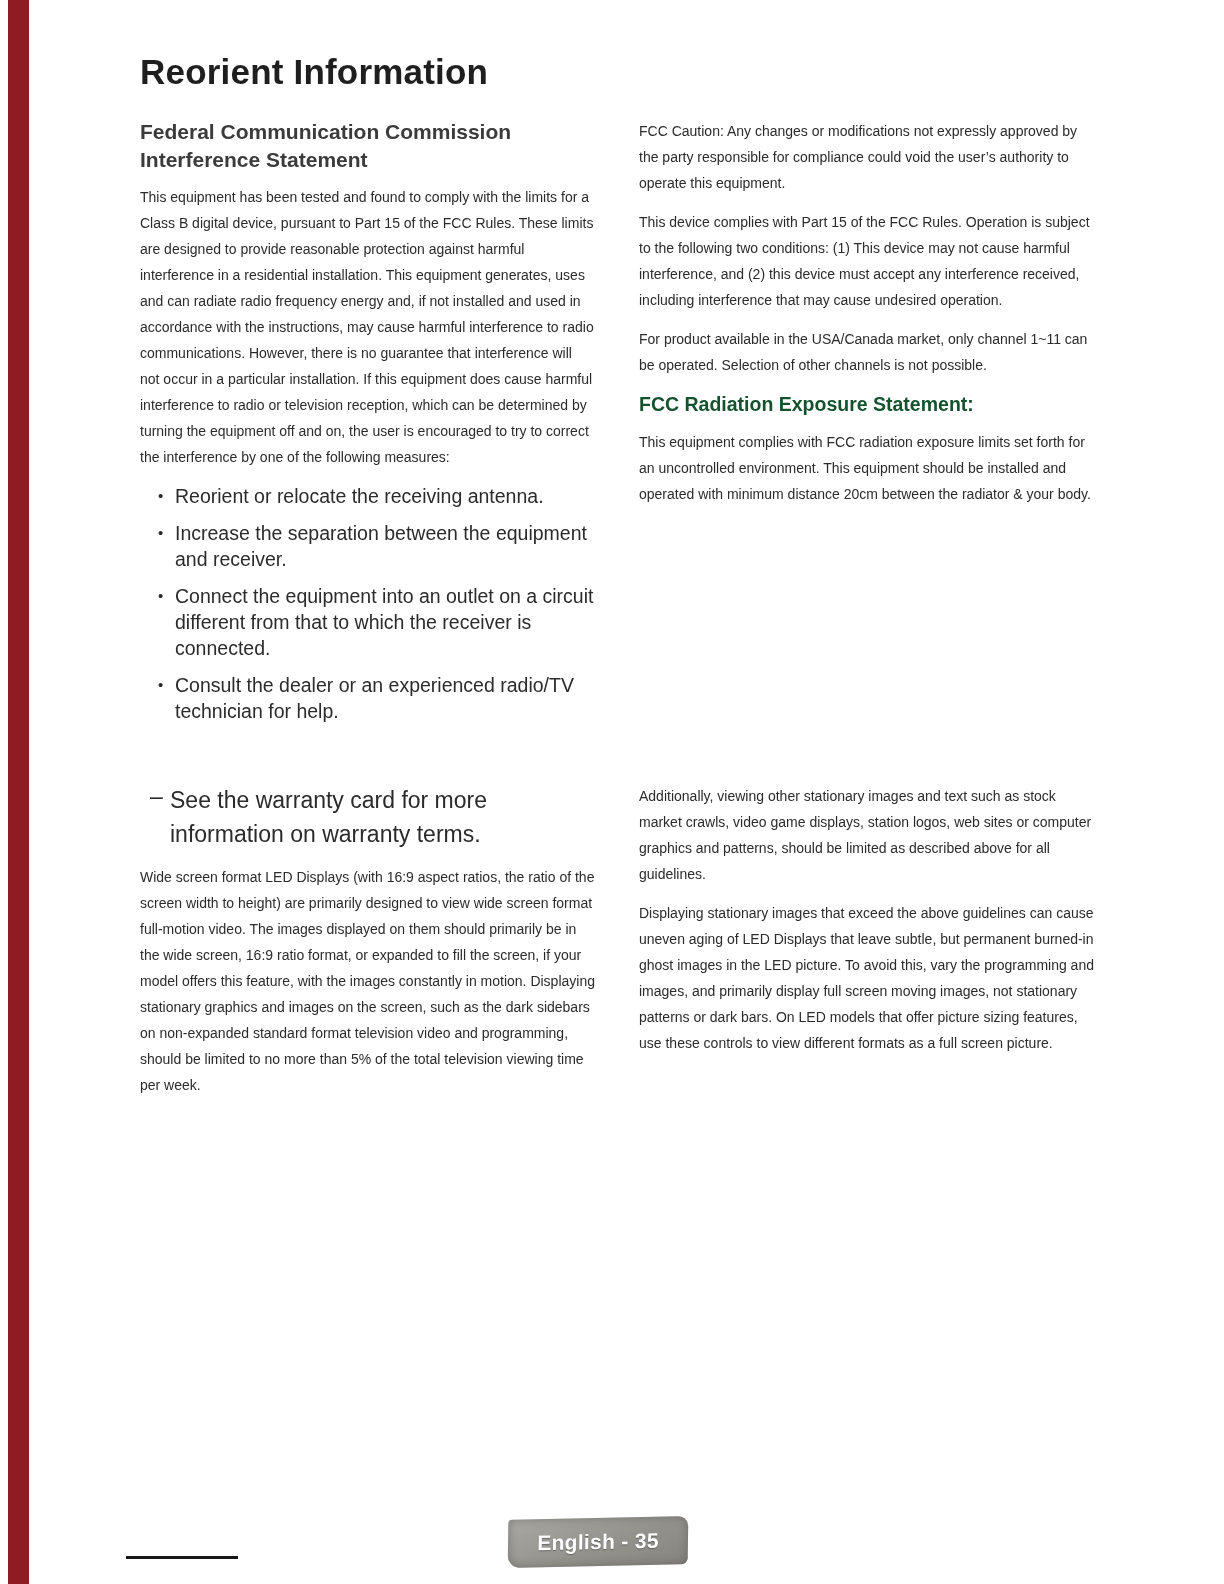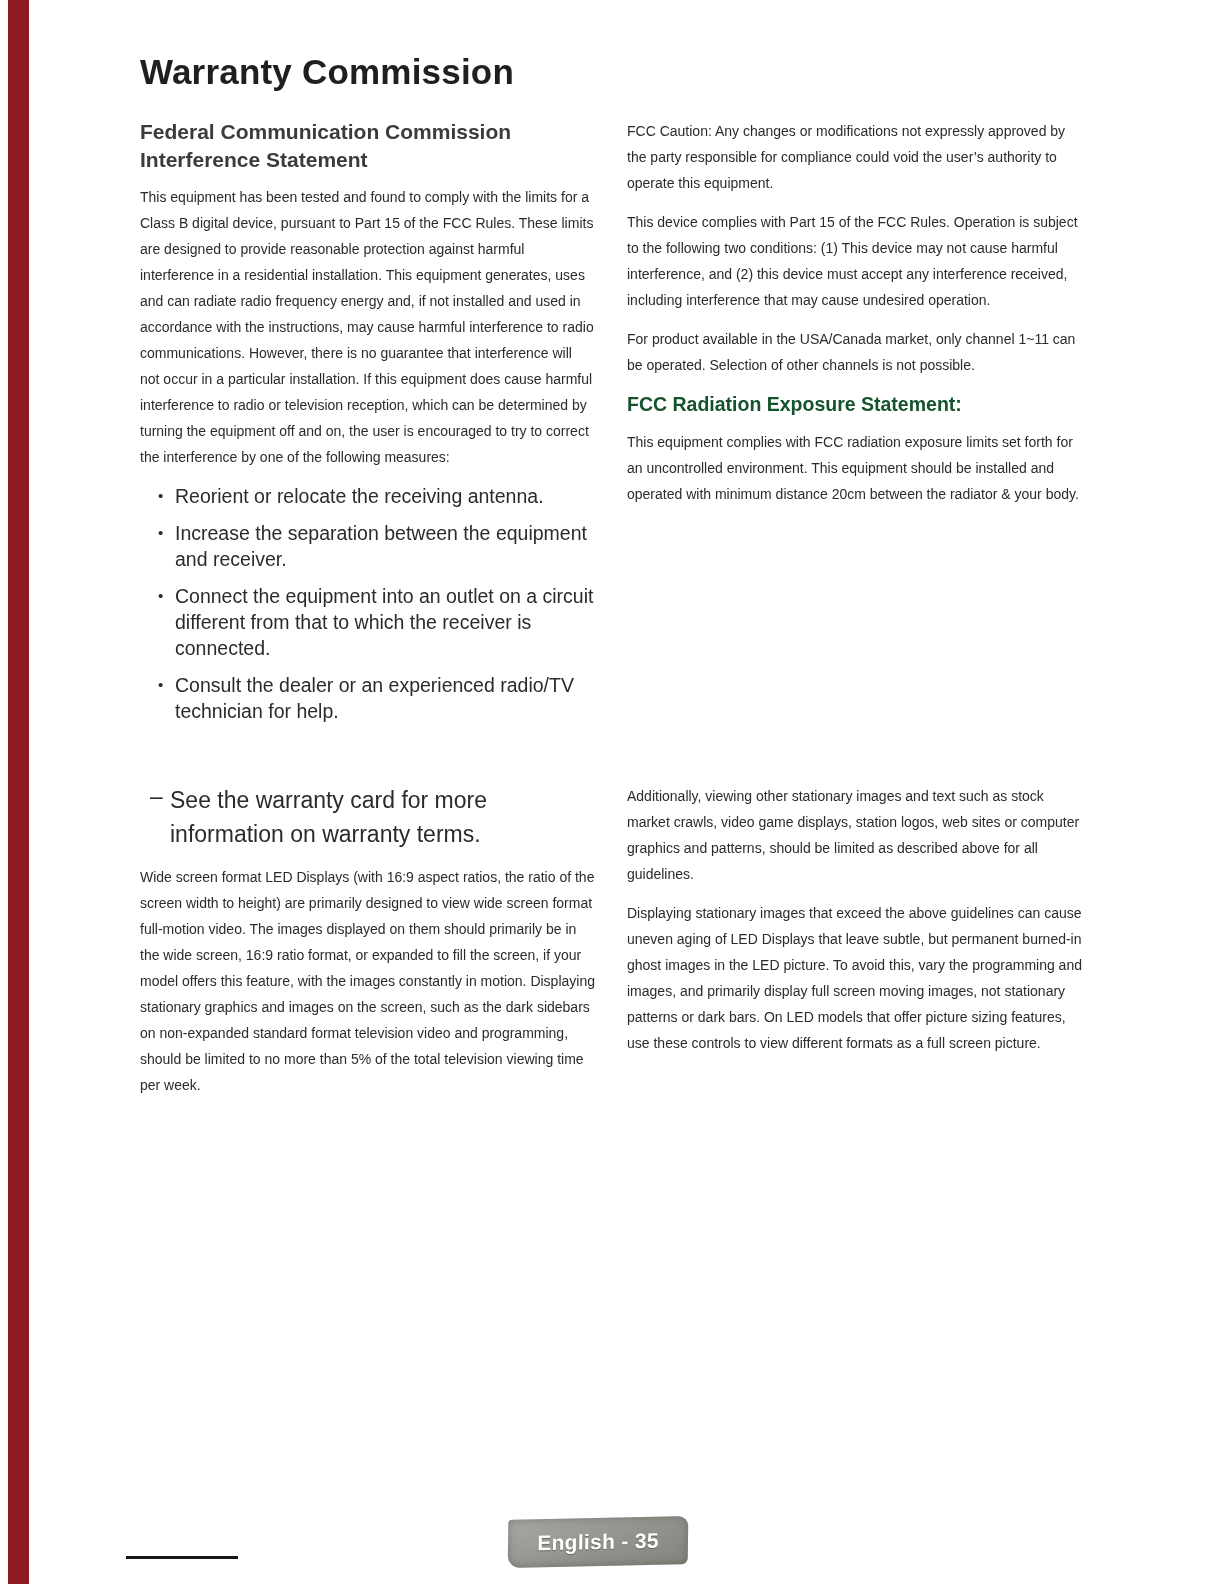--- a/index.html
+++ b/index.html
@@ -26,21 +26,21 @@
   }
   h1.page-title{
     margin:52px 0 26px 0;
     font-size:35px;
     font-weight:bold;
     color:#1f1f1f;
     letter-spacing:0.2px;
   }
   .cols{
     display:flex;
-    gap:32px;
+    gap:44px;
   }
   .col{
     width:455px;
     flex:0 0 455px;
   }
   h2.sub-heading{
     margin:0 0 10px 0;
     font-size:21px;
     line-height:28px;
     font-weight:bold;
@@ -140,21 +140,21 @@
 </style>
 </head>
 <body>
 
 <div class="page">
 
   <div class="accent-bar"></div>
 
   <div class="content">
 
-    <h1 class="page-title">Warranty Commission</h1>
+    <h1 class="page-title">Reorient Information</h1>
 
     <section class="cols">
       <div class="col">
         <h2 class="sub-heading">Federal Communication Commission Interference Statement</h2>
         <p class="body-text">This equipment has been tested and found to comply with the limits for a Class B digital device, pursuant to Part 15 of the FCC Rules. These limits are designed to provide reasonable protection against harmful interference in a residential installation. This equipment generates, uses and can radiate radio frequency energy and, if not installed and used in accordance with the instructions, may cause harmful interference to radio communications. However, there is no guarantee that interference will not occur in a particular installation. If this equipment does cause harmful interference to radio or television reception, which can be determined by turning the equipment off and on, the user is encouraged to try to correct the interference by one of the following measures:</p>
         <ul class="measure-list">
           <li>Reorient or relocate the receiving antenna.</li>
           <li>Increase the separation between the equipment and receiver.</li>
           <li>Connect the equipment into an outlet on a circuit different from that to which the receiver is connected.</li>
           <li>Consult the dealer or an experienced radio/TV technician for help.</li>

